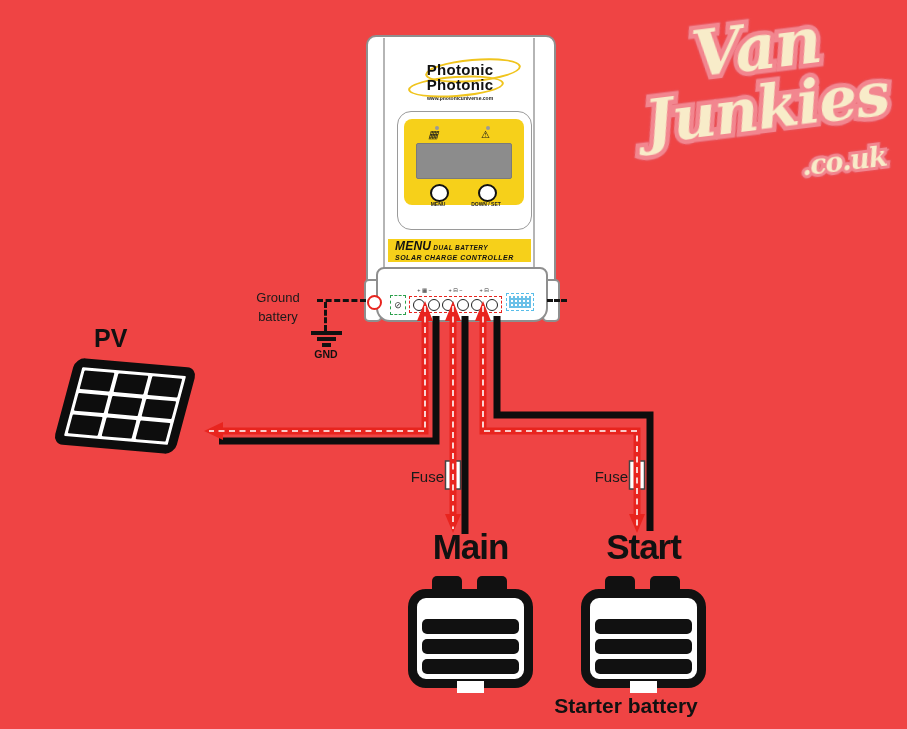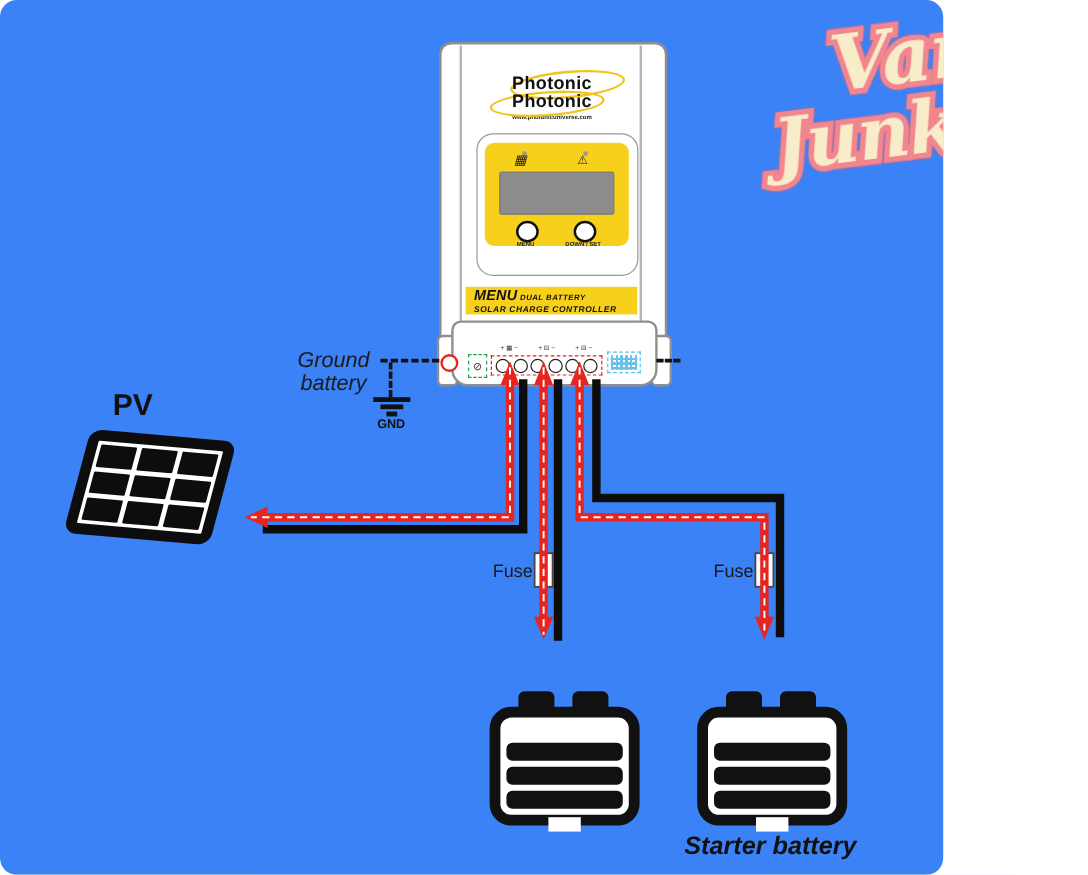--- a/index.html
+++ b/index.html
@@ -1,17 +1,17 @@
 <!DOCTYPE html>
 <html><head>
 <meta charset="utf-8">
 <style>
   html,body{margin:0;padding:0;background:#fff;}
-  #page{position:relative;width:786px;height:729px;background:#3b82f6;overflow:hidden;
-        font-family:"Liberation Sans",sans-serif;color:#111;border-radius:14px;}
+  #page{position:relative;width:907px;height:729px;background:#ef4444;overflow:hidden;
+        font-family:"Liberation Sans",sans-serif;color:#111;}
   .abs{position:absolute;}
   
   #ctl-body{left:366px;top:35px;width:186px;height:252px;border:2px solid #8f8f8f;
             border-radius:10px;background:#fff;}
   .rail{top:38px;height:246px;width:0;border-left:2px solid #b5b5b5;}
   #brand-wrap{left:402px;top:62px;width:116px;text-align:center;line-height:15px;}
   .brand-txt{font-weight:bold;font-size:15px;letter-spacing:.3px;position:relative;z-index:2;}
   .brand-ellipse{border:2.5px solid #f0c41d;border-radius:50%;z-index:1;}
   #brand-url{left:402px;top:95px;width:116px;text-align:center;font-size:5px;font-weight:bold;color:#222;}
   #bezel{left:397px;top:111px;width:133px;height:117px;border:1.5px solid #9a9a9a;border-radius:14px;background:#fff;}
@@ -37,21 +37,21 @@
   #term-labels span{flex:1;text-align:center;font-size:5.5px;color:#333;}
   #term-box{left:409px;top:296px;width:93px;height:17px;border:1.6px dashed #e8241e;
             display:flex;align-items:center;justify-content:space-around;padding:0 2px;box-sizing:border-box;}
   .term-circle{width:10px;height:10px;border:1.6px solid #222;border-radius:50%;background:#fff;}
   #rj-box{left:506px;top:293px;width:26px;height:16px;border:1.6px dashed #57bde9;}
   #rj-grid{position:absolute;left:2px;top:2px;right:2px;bottom:2px;
            background-image:repeating-linear-gradient(90deg,#6ac0e8 0 2px,transparent 2px 4px),
                             repeating-linear-gradient(0deg,#6ac0e8 0 2px,transparent 2px 4px);}
   #right-stub{left:547px;top:299px;width:20px;border-top:3px dashed #111;}
   
-  .gnd-txt{font-size:18px;text-align:center;color:#1a1a1a;font-style:italic;}
+  .gnd-txt{font-size:13px;text-align:center;color:#1a1a1a;}
   #gnd-dash-h{left:317px;top:299px;width:49px;border-top:3.5px dashed #111;}
   #gnd-dash-v{left:324px;top:302px;height:29px;border-left:3.5px dashed #111;}
   .gnd-bar{background:#111;height:4px;}
   #gnd-lbl{left:308px;top:348px;width:36px;text-align:center;font-size:10.5px;font-weight:bold;}
   
   #pv-lbl{left:94px;top:324px;font-size:25px;font-weight:bold;}
   #pv-panel{left:64px;top:362px;width:122px;height:88px;transform:rotate(5deg) skewX(-10deg);
             border:9px solid #0d0d0d;border-radius:10px;background:#fff;padding:3px;box-sizing:border-box;
             display:grid;grid-template-columns:1fr 1fr 1fr;grid-template-rows:1fr 1fr 1fr;gap:4px;}
   .pv-cell{background:#0d0d0d;border-radius:1px;}
@@ -184,40 +184,42 @@
     <g stroke="#ffffff" stroke-width="1.6" fill="none" stroke-dasharray="6,4.5">
       <path d="M425,306 L425,431 L209,431"></path>
       <path d="M453,306 L453,529"></path>
       <path d="M483,306 L483,431 L637,431 L637,529"></path>
     </g>
   </svg>
 
   <div class="abs fuse-lbl" style="left:406px;top:468px;">Fuse</div>
   <div class="abs fuse-lbl" style="left:590px;top:468px;">Fuse</div>
 
+  <div class="abs bat-title" style="left:408px;">Main</div>
+  <div class="abs bat-title" style="left:581px;">Start</div>
 
   <div class="abs bat-bump" style="left:432px;"></div>
   <div class="abs bat-bump" style="left:477px;"></div>
   <div class="abs bat-body" style="left:408px;">
     <div class="bat-bar"></div>
     <div class="bat-bar"></div>
     <div class="bat-bar"></div>
   </div>
   <div class="abs bat-notch" style="left:457px;"></div>
 
   <div class="abs bat-bump" style="left:605px;"></div>
   <div class="abs bat-bump" style="left:650px;"></div>
   <div class="abs bat-body" style="left:581px;">
     <div class="bat-bar"></div>
     <div class="bat-bar"></div>
     <div class="bat-bar"></div>
   </div>
   <div class="abs bat-notch" style="left:630px;"></div>
 
-  <div class="abs bat-caption" style="left:562px;top:694px;width:160px;font-style:italic;">Starter battery</div>
+  <div class="abs bat-caption" style="left:546px;top:694px;width:160px;">Starter battery</div>
 
   <div class="abs" id="logo">
     <div class="abs script" id="logo-l1">Van</div>
     <div class="abs script" id="logo-l2">Junkies</div>
     <div class="abs script" id="logo-l3">.co.uk</div>
   </div>
 
 </div>
 
 </body></html>

